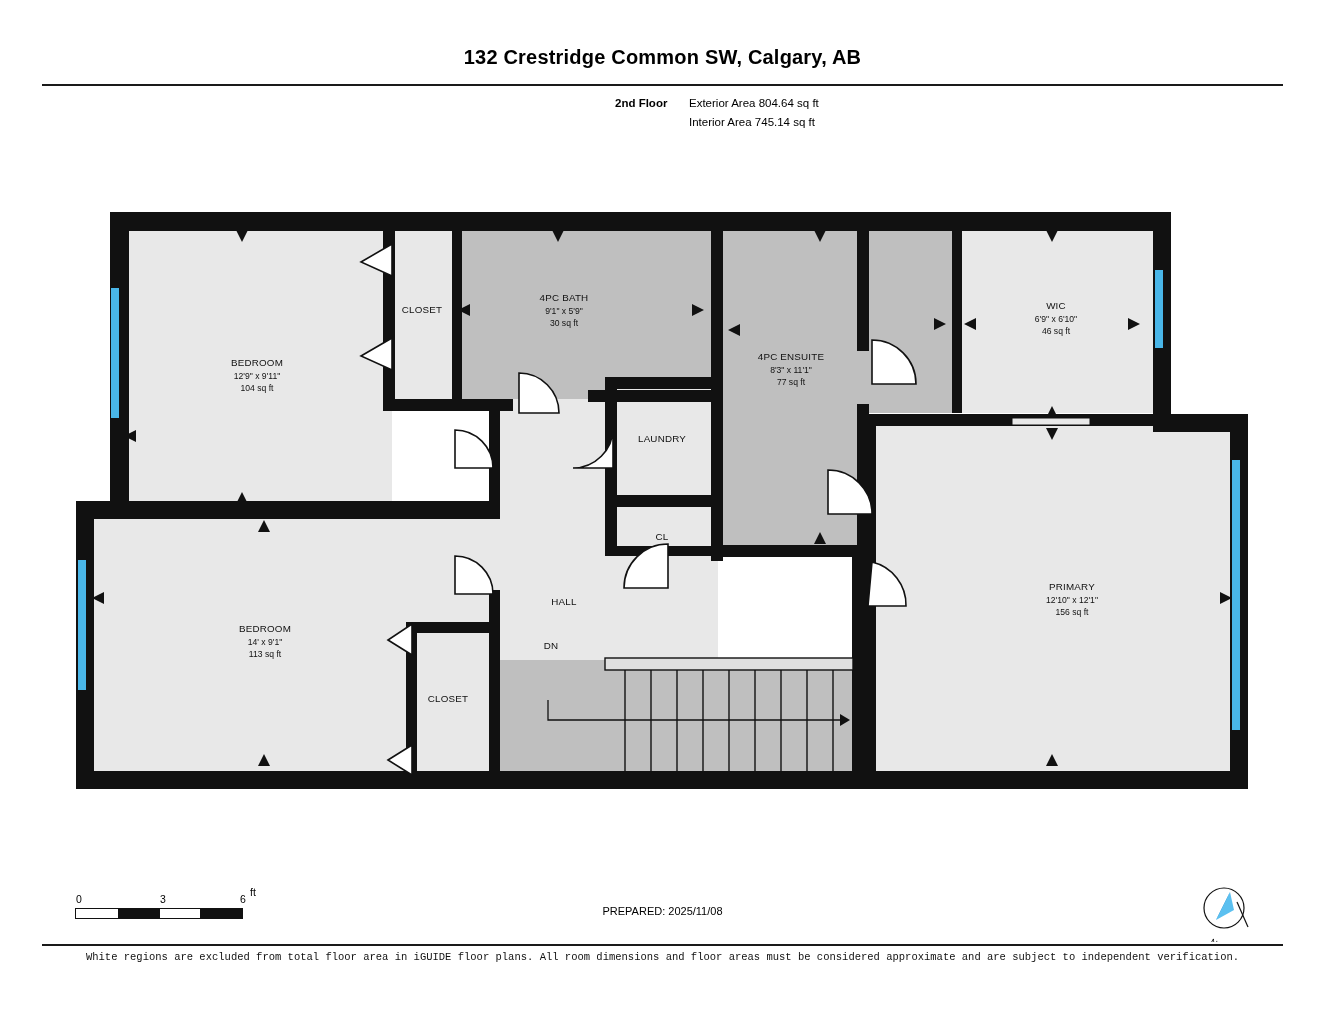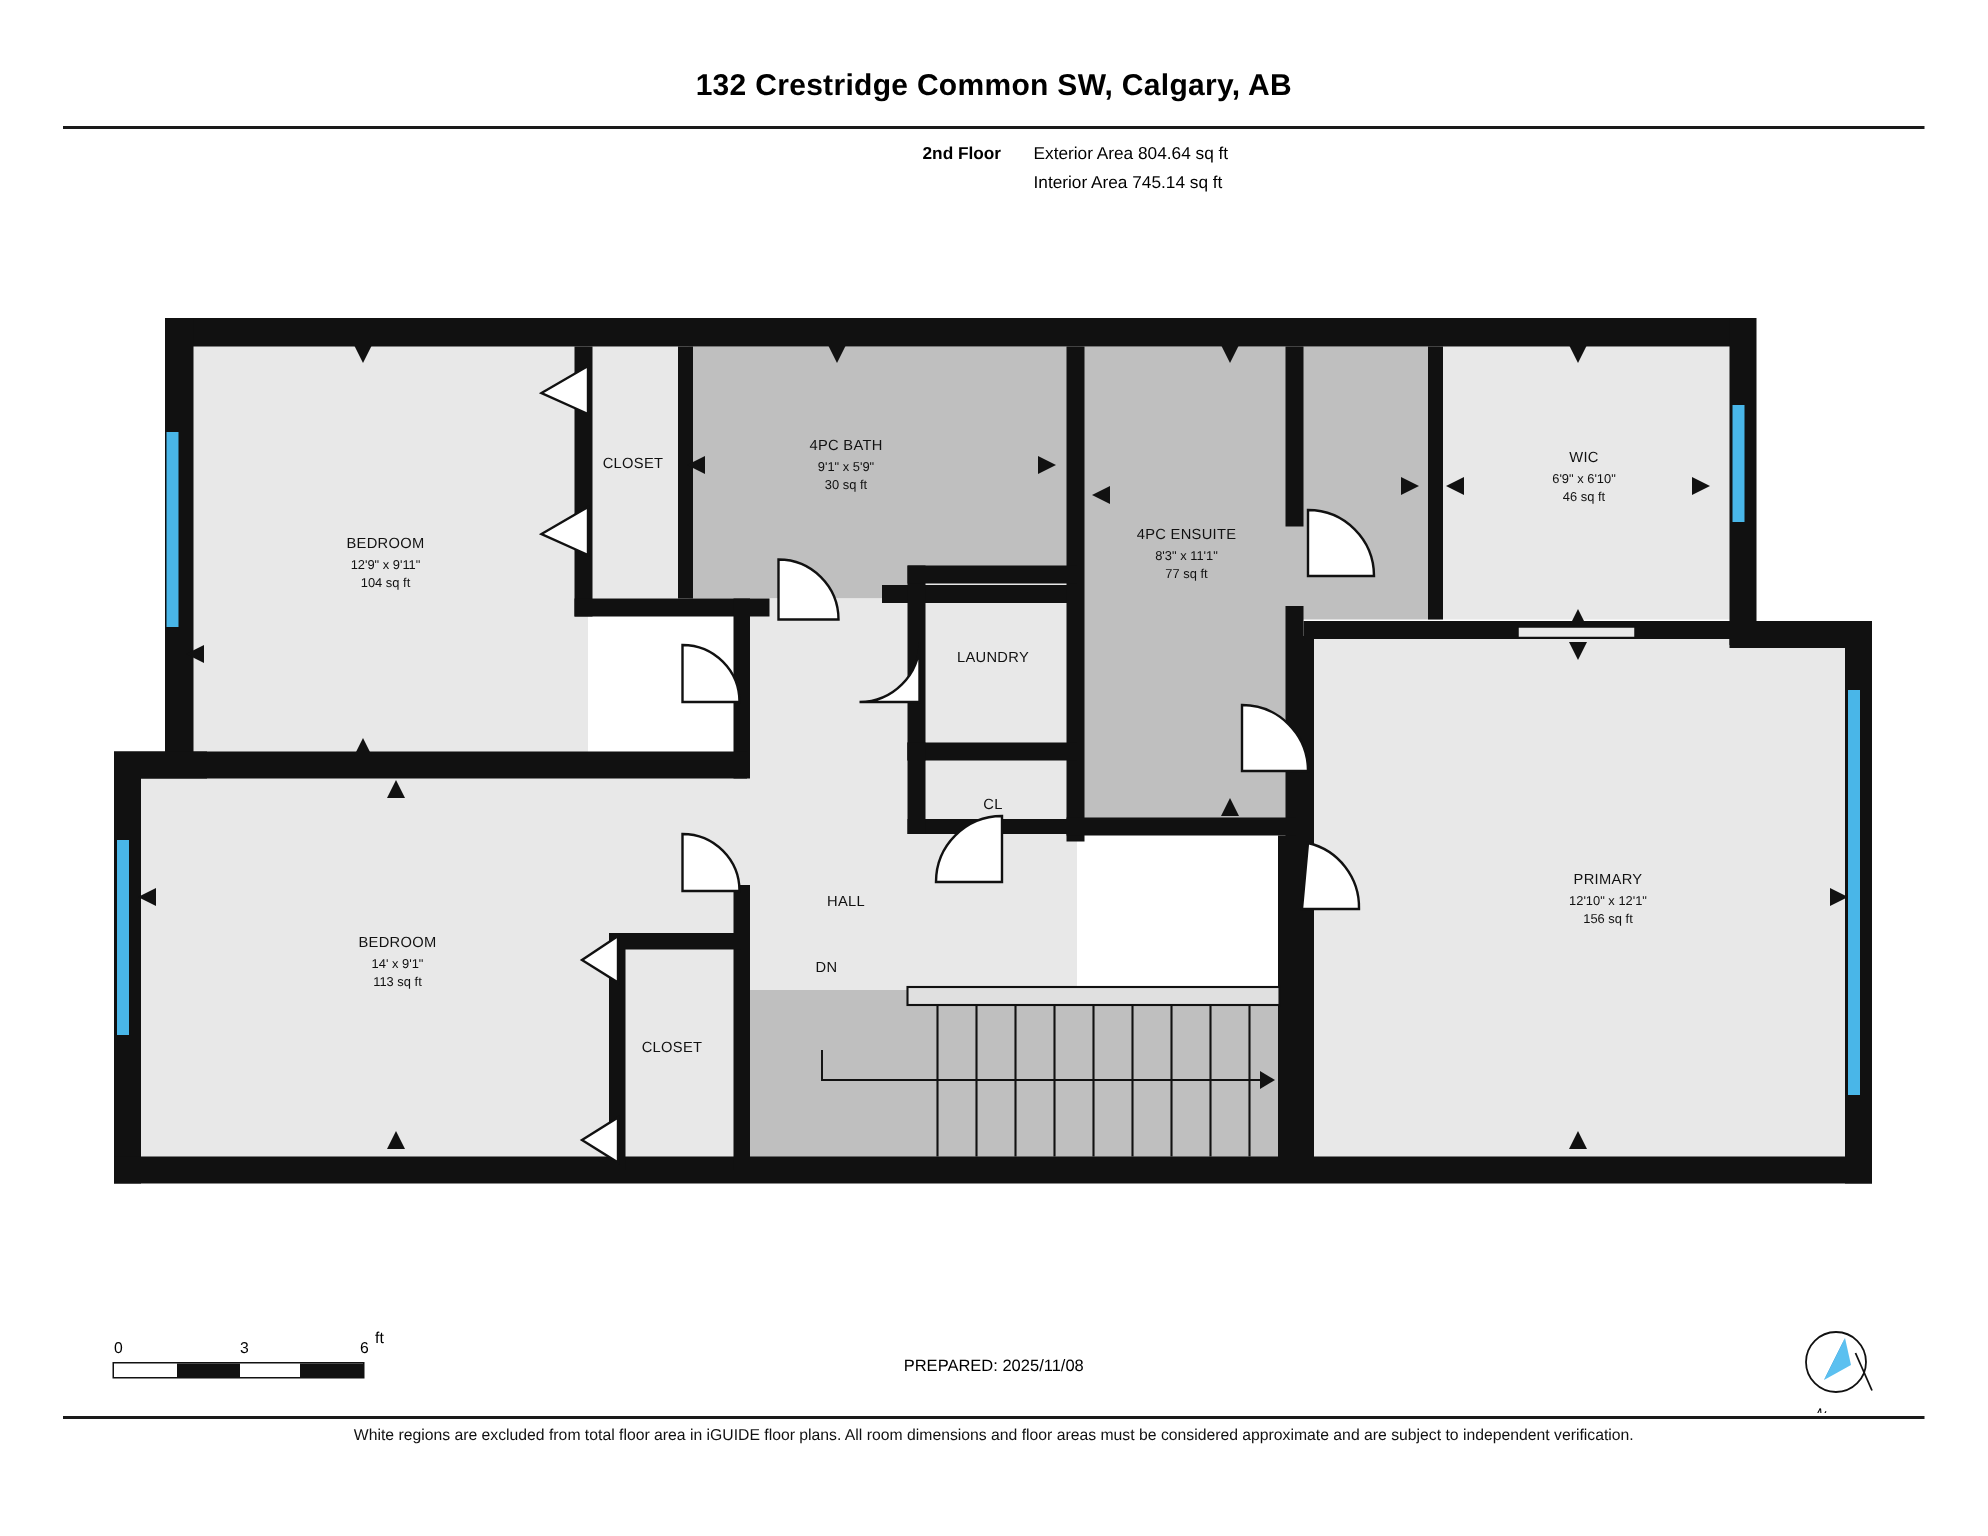--- a/index.html
+++ b/index.html
@@ -123,20 +123,21 @@
     background: #1a1a1a;
   }
   #disclaimer {
     position: absolute;
     top: 951px;
     left: 0;
     width: 1325px;
     text-align: center;
     font-size: 10.5px;
     color: #111;
+    font-family: Liberation Mono, monospace;
   }
   #compass {
     position: absolute;
     left: 1196px;
     top: 880px;
     width: 62px;
     height: 62px;
   }
   #compass .n-letter {
     position: absolute;

